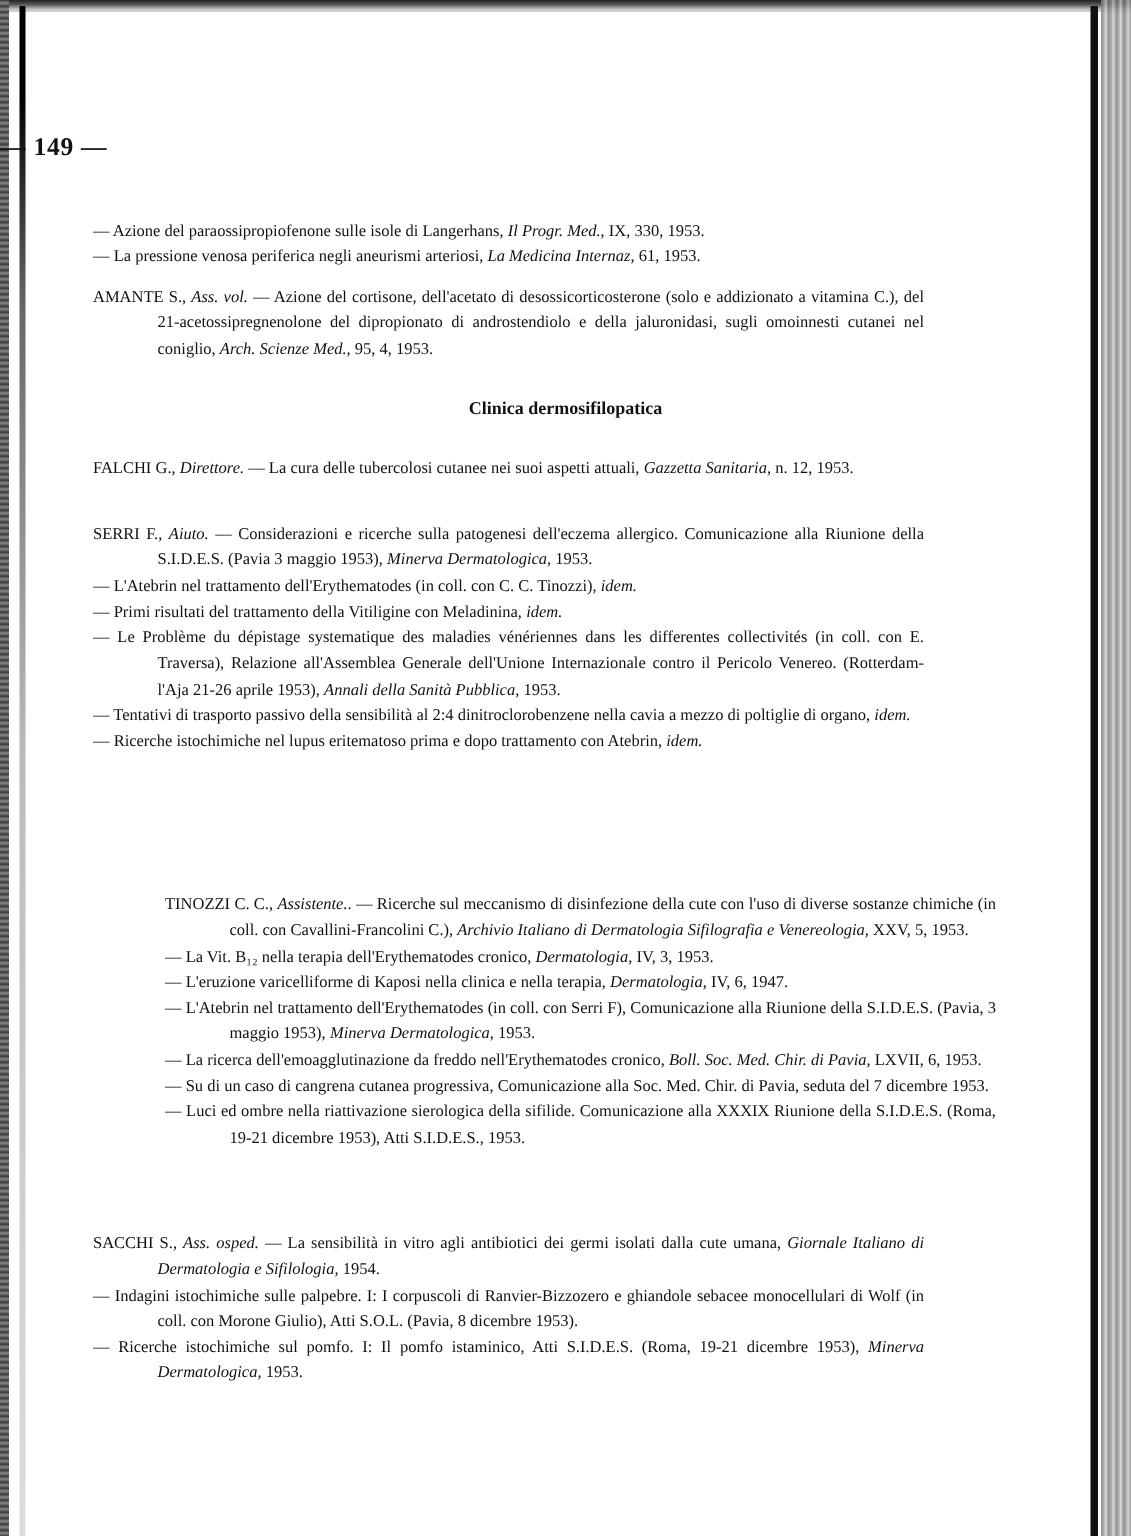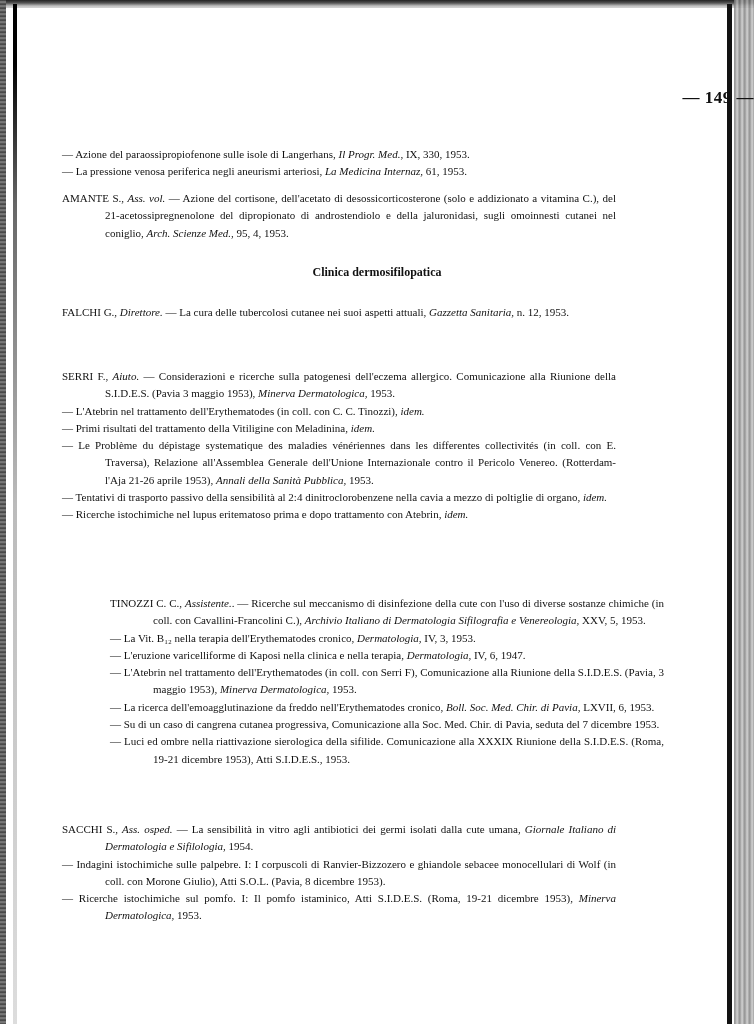--- a/index.html
+++ b/index.html
@@ -10,21 +10,21 @@
   .scan-top { position: absolute; left: 0; top: 0; width: 754px; height: 8px;
     background: linear-gradient(#222 0, #555 3px, rgba(150,150,150,0.6) 6px, rgba(255,255,255,0) 12px); }
   .scan-left { position: absolute; left: 0; top: 0; width: 6px; height: 1024px;
     background: repeating-linear-gradient(#333 0, #888 2px, #444 4px); }
   .scan-left-bar { position: absolute; left: 13px; top: 4px; width: 4px; height: 1020px;
     background: linear-gradient(#000 0, #000 60px, #666 200px, #bbb 500px, #ddd 1024px); }
   .scan-right-bar { position: absolute; left: 727px; top: 4px; width: 5px; height: 1020px; background: #111; }
   .scan-right-edge { position: absolute; left: 734px; top: 0; width: 20px; height: 1024px;
     background: repeating-linear-gradient(90deg, #777 0, #999 2px, #ccc 3px, #888 5px); opacity: 0.8; }
 
-  .page-number { position: absolute; top: 88px; left: 0; width: 754px; text-align: right;
+  .page-number { position: absolute; top: 88px; left: 0; width: 754px; text-align: left;
     font-size: 17px; font-weight: bold; letter-spacing: 0.5px; }
   .text { position: absolute; left: 62px; width: 554px; font-size: 11px; line-height: 17.3px; text-align: justify; }
   .entry { margin: 0; padding-left: 43px; text-indent: -43px; }
   .entry i { font-style: italic; }
   .section-heading { position: absolute; top: 265px; left: 0; width: 754px; text-align: center;
     font-size: 12px; font-weight: bold; }
 </style>
 </head>
 <body>
 
@@ -43,21 +43,21 @@
     </div>
   <div class="text" style="top:190px;">
       <p class="entry"><span>AMANTE S., </span><i>Ass. vol.</i><span> — Azione del cortisone, dell'acetato di desossicorticosterone (solo e addizionato a vitamina C.), del 21-acetossipregnenolone del dipropionato di androstendiolo e della jaluronidasi, sugli omoinnesti cutanei nel coniglio, </span><i>Arch. Scienze Med.,</i><span> 95, 4, 1953.</span></p>
     </div>
 
   <div class="section-heading">Clinica dermosifilopatica</div>
 
   <div class="text" style="top:304px;">
       <p class="entry"><span>FALCHI G., </span><i>Direttore.</i><span> — La cura delle tubercolosi cutanee nei suoi aspetti attuali, </span><i>Gazzetta Sanitaria,</i><span> n. 12, 1953.</span></p>
     </div>
-  <div class="text" style="top:348px;margin-top:20px;">
+  <div class="text" style="top:348px;">
       <p class="entry"><span>SERRI F., </span><i>Aiuto.</i><span> — Considerazioni e ricerche sulla patogenesi dell'eczema allergico. Comunicazione alla Riunione della S.I.D.E.S. (Pavia 3 maggio 1953), </span><i>Minerva Dermatologica,</i><span> 1953.</span></p>
       <p class="entry"><span>— L'Atebrin nel trattamento dell'Erythematodes (in coll. con C. C. Tinozzi), </span><i>idem.</i></p>
       <p class="entry"><span>— Primi risultati del trattamento della Vitiligine con Meladinina, </span><i>idem.</i></p>
       <p class="entry"><span>— Le Problème du dépistage systematique des maladies vénériennes dans les differentes collectivités (in coll. con E. Traversa), Relazione all'Assemblea Generale dell'Unione Internazionale contro il Pericolo Venereo. (Rotterdam-l'Aja 21-26 aprile 1953), </span><i>Annali della Sanità Pubblica,</i><span> 1953.</span></p>
       <p class="entry"><span>— Tentativi di trasporto passivo della sensibilità al 2:4 dinitroclorobenzene nella cavia a mezzo di poltiglie di organo, </span><i>idem.</i></p>
       <p class="entry"><span>— Ricerche istochimiche nel lupus eritematoso prima e dopo trattamento con Atebrin, </span><i>idem.</i></p>
     </div>
   <div class="text" style="top:595px;margin-left:48px;">
       <p class="entry"><span>TINOZZI C. C., </span><i>Assistente.</i><span>. — Ricerche sul meccanismo di disinfezione della cute con l'uso di diverse sostanze chimiche (in coll. con Cavallini-Francolini C.), </span><i>Archivio Italiano di Dermatologia Sifilografia e Venereologia,</i><span> XXV, 5, 1953.</span></p>
       <p class="entry"><span>— La Vit. B₁₂ nella terapia dell'Erythematodes cronico, </span><i>Dermatologia,</i><span> IV, 3, 1953.</span></p>

